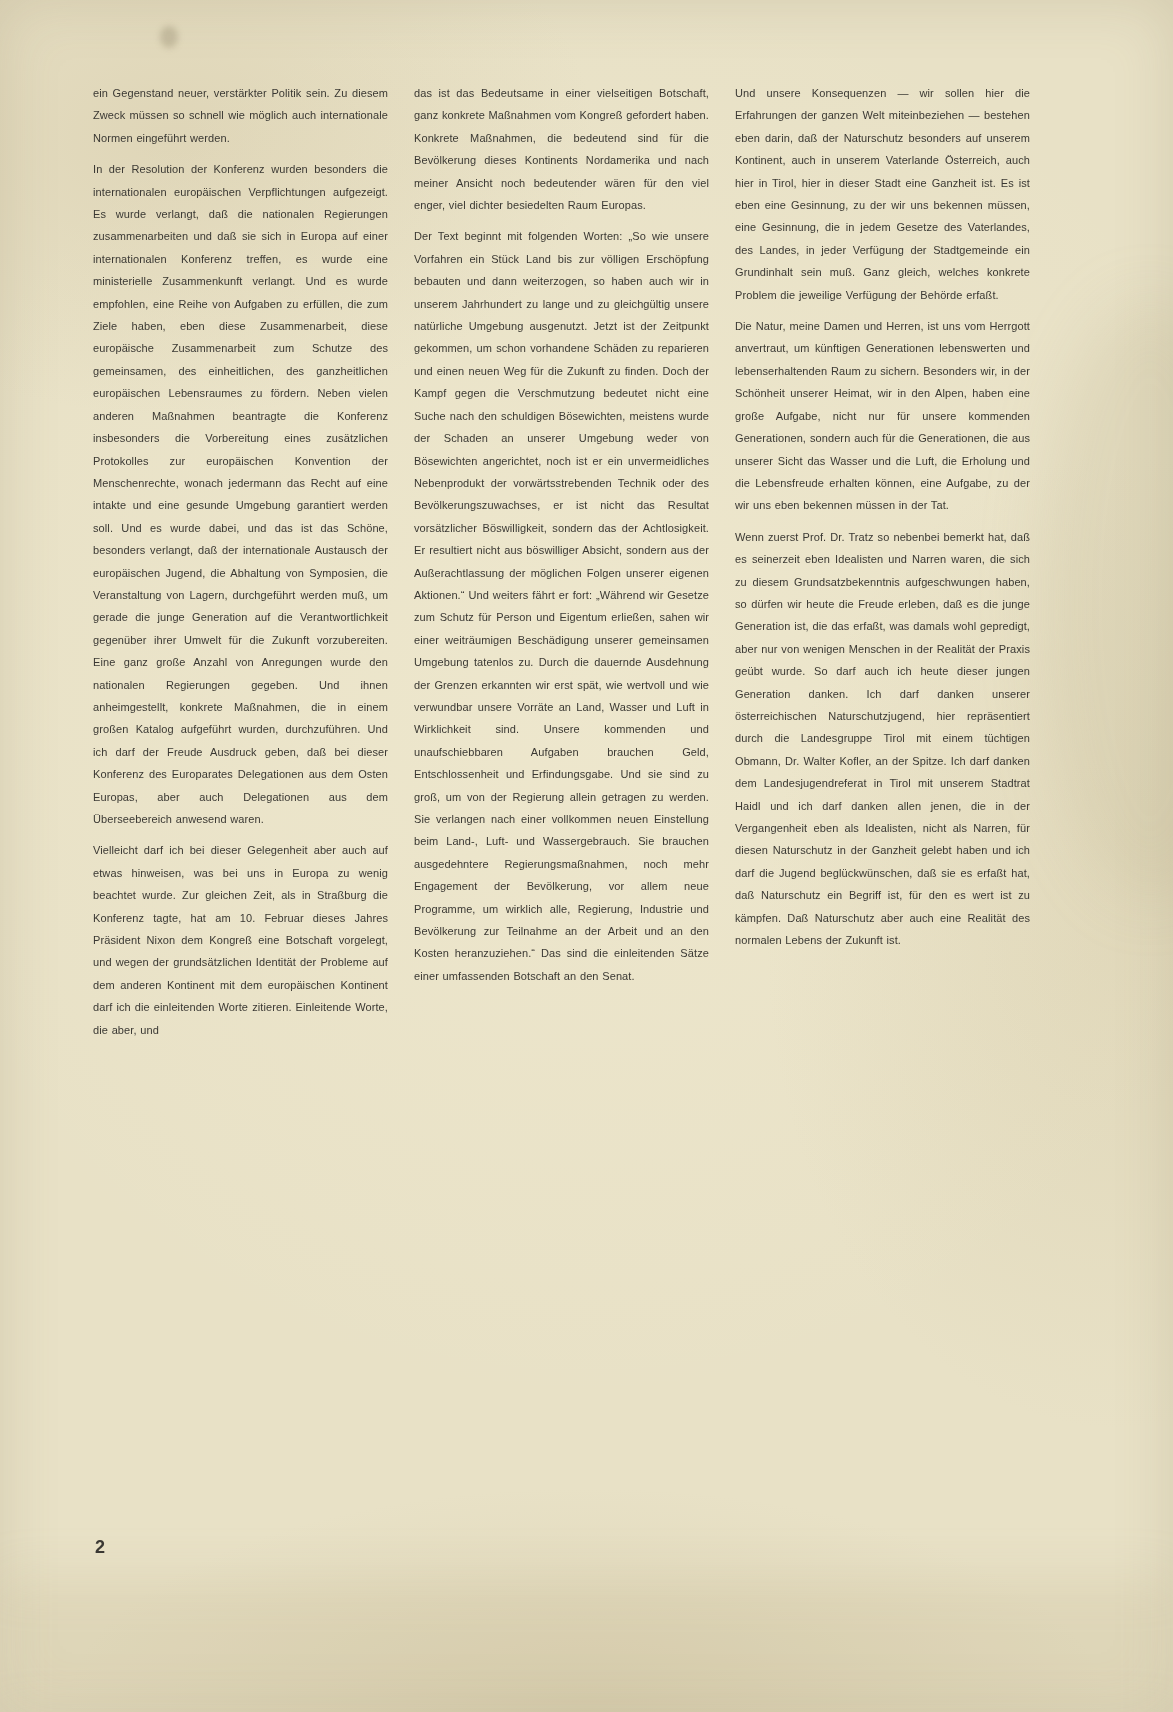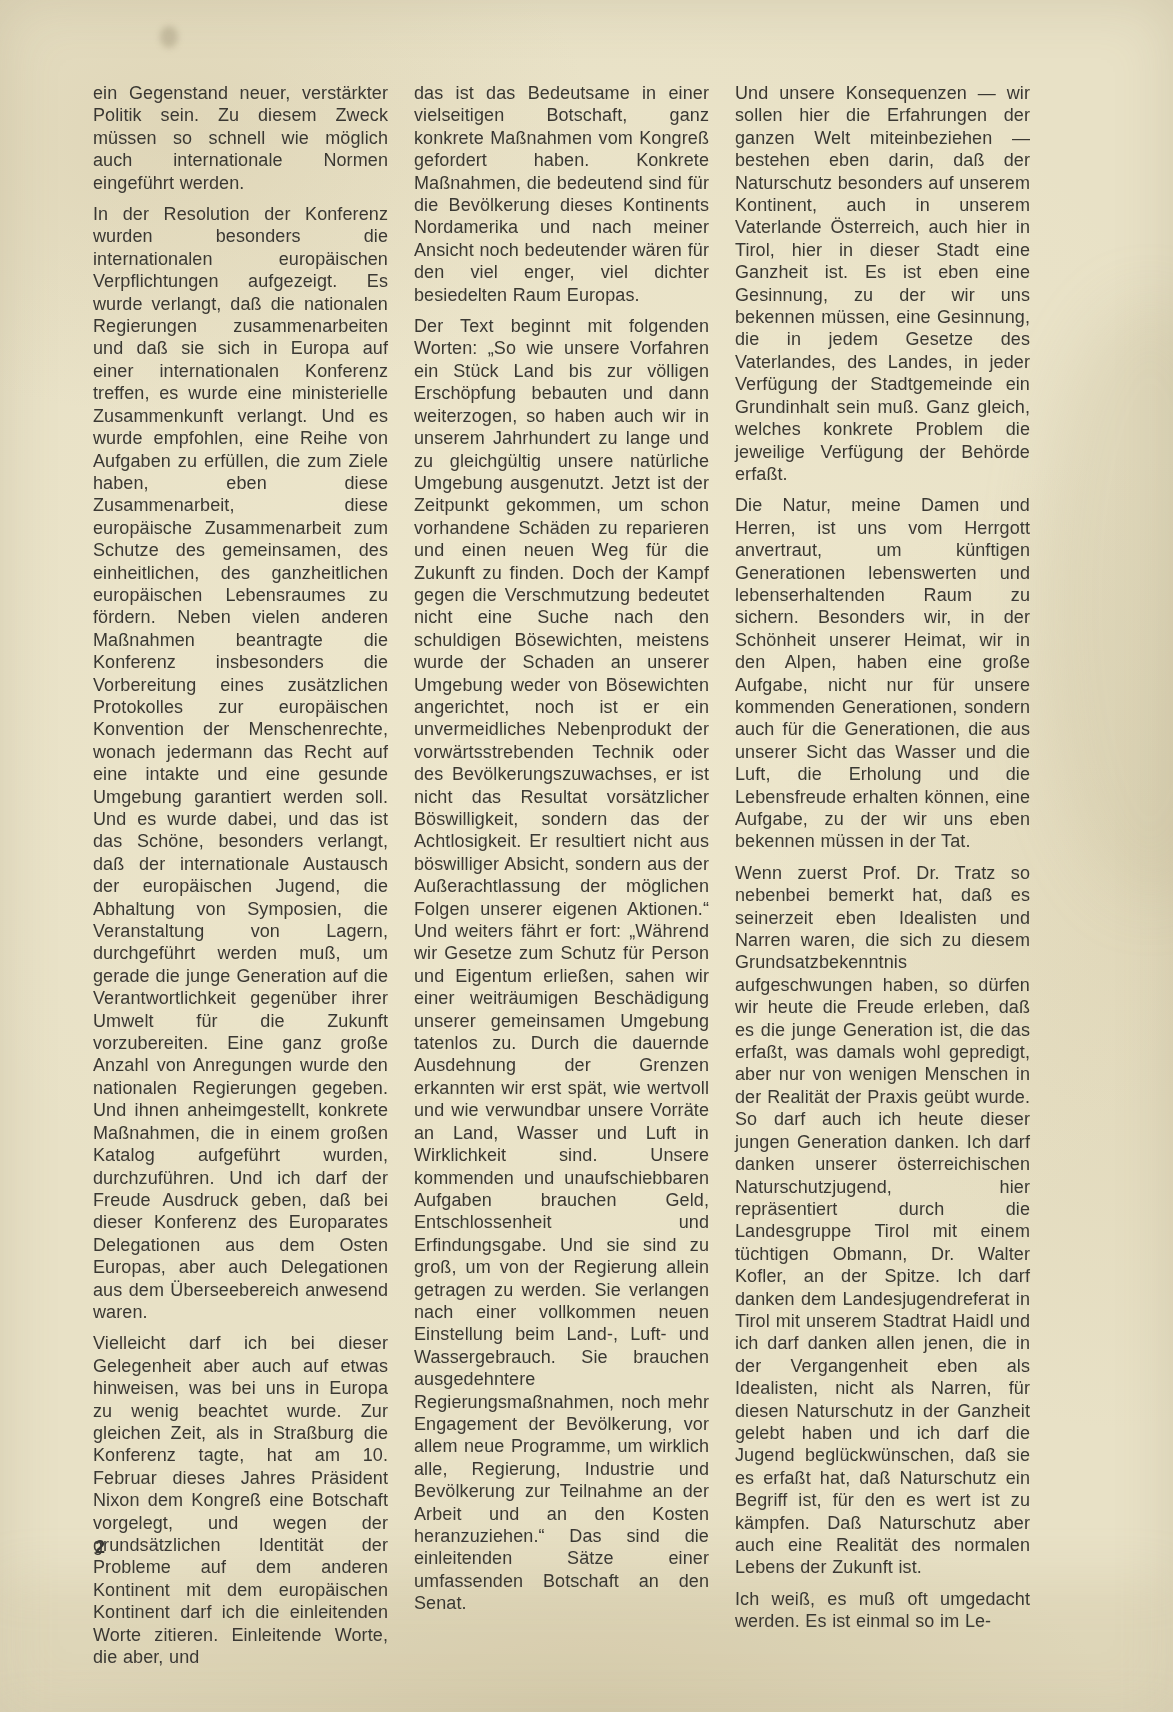--- a/index.html
+++ b/index.html
@@ -27,21 +27,21 @@
     position: absolute;
     top: 82px;
     left: 93px;
     width: 937px;
     display: flex;
     gap: 26px;
   }
   .column {
     width: 295px;
     flex: 0 0 295px;
-    font-size: 18px;
+    font-size: 11px;
     line-height: 22.4px;
     text-align: justify;
     hyphens: auto;
     -webkit-hyphens: auto;
     word-spacing: 0.5px;
     letter-spacing: 0.1px;
   }
   .column p {
     margin: 0 0 9px 0;
   }
@@ -77,19 +77,18 @@
 
     <div class="column" lang="de">
       <p>das ist das Bedeutsame in einer vielseitigen Botschaft, ganz konkrete Maßnahmen vom Kongreß gefordert haben. Konkrete Maßnahmen, die bedeutend sind für die Bevölkerung dieses Kontinents Nordamerika und nach meiner Ansicht noch bedeutender wären für den viel enger, viel dichter besiedelten Raum Europas.</p>
       <p>Der Text beginnt mit folgenden Worten: „So wie unsere Vorfahren ein Stück Land bis zur völligen Erschöpfung bebauten und dann weiterzogen, so haben auch wir in unserem Jahrhundert zu lange und zu gleichgültig unsere natürliche Umgebung ausgenutzt. Jetzt ist der Zeitpunkt gekommen, um schon vorhandene Schäden zu reparieren und einen neuen Weg für die Zukunft zu finden. Doch der Kampf gegen die Verschmutzung bedeutet nicht eine Suche nach den schuldigen Bösewichten, meistens wurde der Schaden an unserer Umgebung weder von Bösewichten angerichtet, noch ist er ein unvermeidliches Nebenprodukt der vorwärtsstrebenden Technik oder des Bevölkerungszuwachses, er ist nicht das Resultat vorsätzlicher Böswilligkeit, sondern das der Achtlosigkeit. Er resultiert nicht aus böswilliger Absicht, sondern aus der Außerachtlassung der möglichen Folgen unserer eigenen Aktionen.“ Und weiters fährt er fort: „Während wir Gesetze zum Schutz für Person und Eigentum erließen, sahen wir einer weiträumigen Beschädigung unserer gemeinsamen Umgebung tatenlos zu. Durch die dauernde Ausdehnung der Grenzen erkannten wir erst spät, wie wertvoll und wie verwundbar unsere Vorräte an Land, Wasser und Luft in Wirklichkeit sind. Unsere kommenden und unaufschiebbaren Aufgaben brauchen Geld, Entschlossenheit und Erfindungsgabe. Und sie sind zu groß, um von der Regierung allein getragen zu werden. Sie verlangen nach einer vollkommen neuen Einstellung beim Land-, Luft- und Wassergebrauch. Sie brauchen ausgedehntere Regierungsmaßnahmen, noch mehr Engagement der Bevölkerung, vor allem neue Programme, um wirklich alle, Regierung, Industrie und Bevölkerung zur Teilnahme an der Arbeit und an den Kosten heranzuziehen.“ Das sind die einleitenden Sätze einer umfassenden Botschaft an den Senat.</p>
     </div>
 
     <div class="column" lang="de">
       <p>Und unsere Konsequenzen — wir sollen hier die Erfahrungen der ganzen Welt miteinbeziehen — bestehen eben darin, daß der Naturschutz besonders auf unserem Kontinent, auch in unserem Vaterlande Österreich, auch hier in Tirol, hier in dieser Stadt eine Ganzheit ist. Es ist eben eine Gesinnung, zu der wir uns bekennen müssen, eine Gesinnung, die in jedem Gesetze des Vaterlandes, des Landes, in jeder Verfügung der Stadtgemeinde ein Grundinhalt sein muß. Ganz gleich, welches konkrete Problem die jeweilige Verfügung der Behörde erfaßt.</p>
       <p>Die Natur, meine Damen und Herren, ist uns vom Herrgott anvertraut, um künftigen Generationen lebenswerten und lebenserhaltenden Raum zu sichern. Besonders wir, in der Schönheit unserer Heimat, wir in den Alpen, haben eine große Aufgabe, nicht nur für unsere kommenden Generationen, sondern auch für die Generationen, die aus unserer Sicht das Wasser und die Luft, die Erholung und die Lebensfreude erhalten können, eine Aufgabe, zu der wir uns eben bekennen müssen in der Tat.</p>
       <p>Wenn zuerst Prof. Dr. Tratz so nebenbei bemerkt hat, daß es seinerzeit eben Idealisten und Narren waren, die sich zu diesem Grundsatzbekenntnis aufgeschwungen haben, so dürfen wir heute die Freude erleben, daß es die junge Generation ist, die das erfaßt, was damals wohl gepredigt, aber nur von wenigen Menschen in der Realität der Praxis geübt wurde. So darf auch ich heute dieser jungen Generation danken. Ich darf danken unserer österreichischen Naturschutzjugend, hier repräsentiert durch die Landesgruppe Tirol mit einem tüchtigen Obmann, Dr. Walter Kofler, an der Spitze. Ich darf danken dem Landesjugendreferat in Tirol mit unserem Stadtrat Haidl und ich darf danken allen jenen, die in der Vergangenheit eben als Idealisten, nicht als Narren, für diesen Naturschutz in der Ganzheit gelebt haben und ich darf die Jugend beglückwünschen, daß sie es erfaßt hat, daß Naturschutz ein Begriff ist, für den es wert ist zu kämpfen. Daß Naturschutz aber auch eine Realität des normalen Lebens der Zukunft ist.</p>
-      <p>Ich weiß, es muß oft umgedacht werden. Es ist einmal so im Le-</p>
     </div>
 
   </div>
 
   <div class="page-number">2</div>
 </div>
 
 </body></html>

